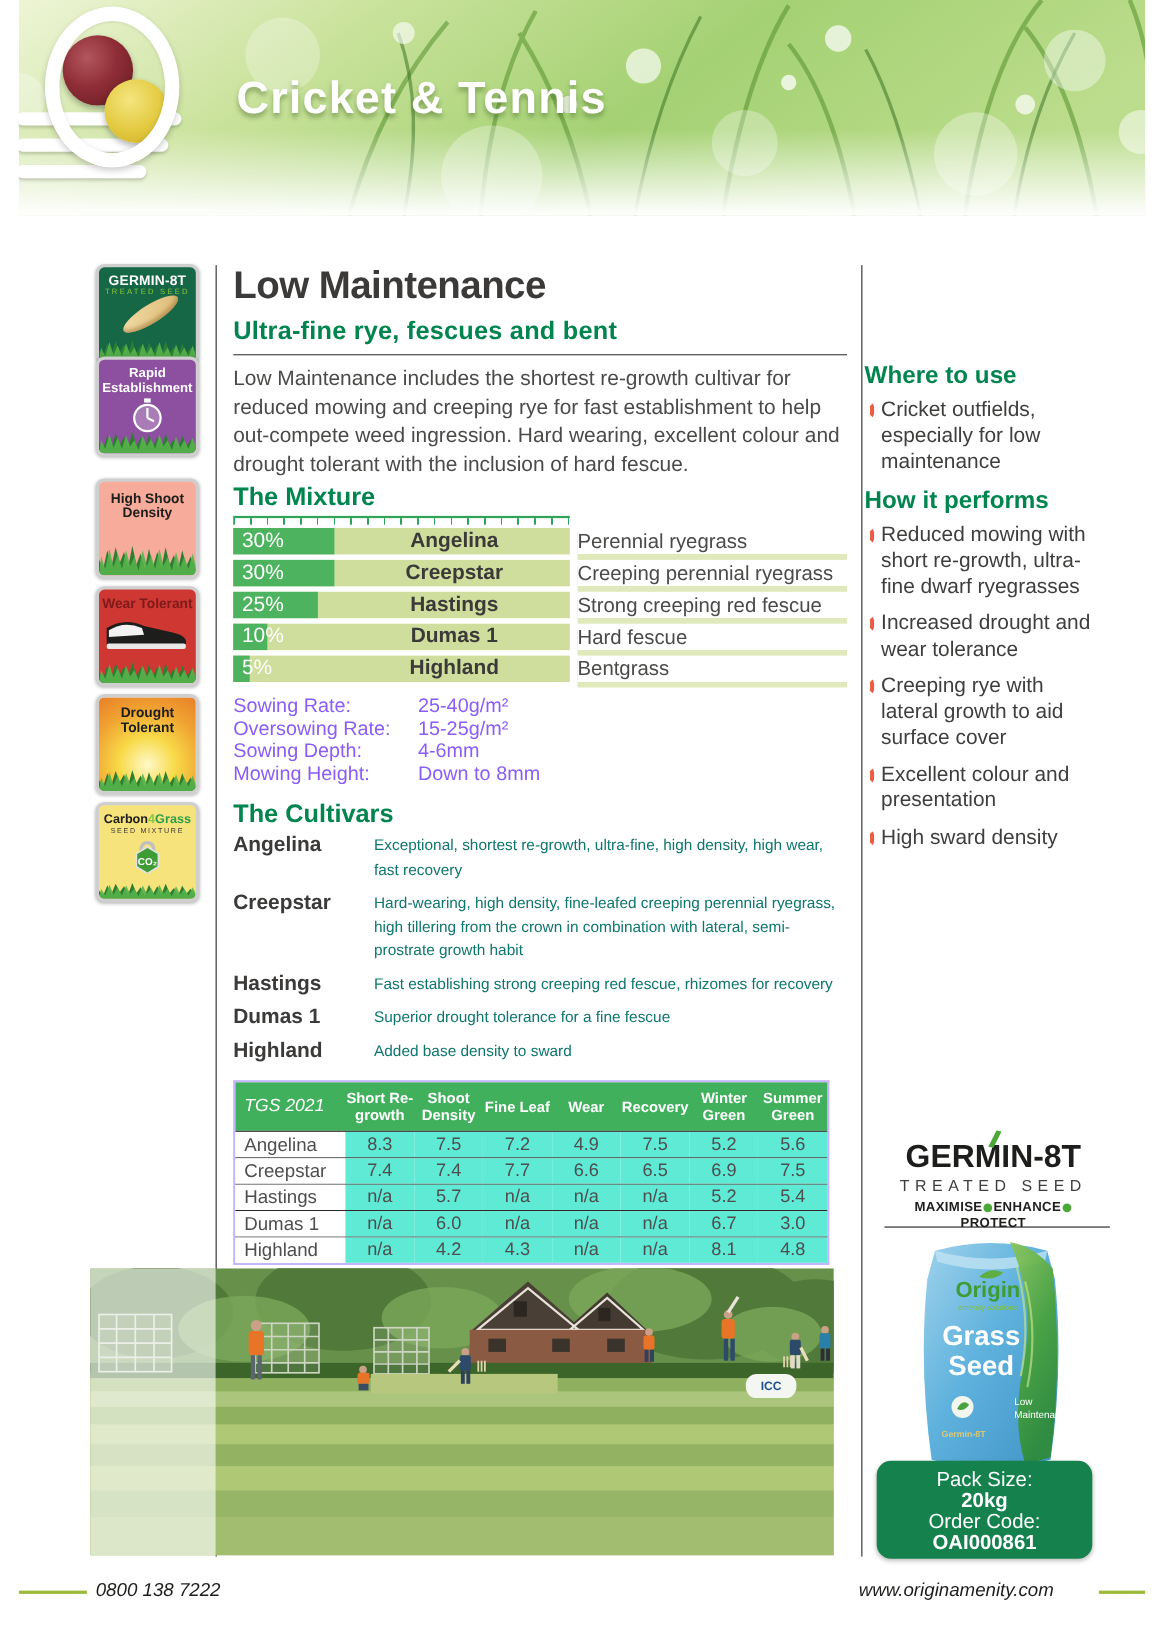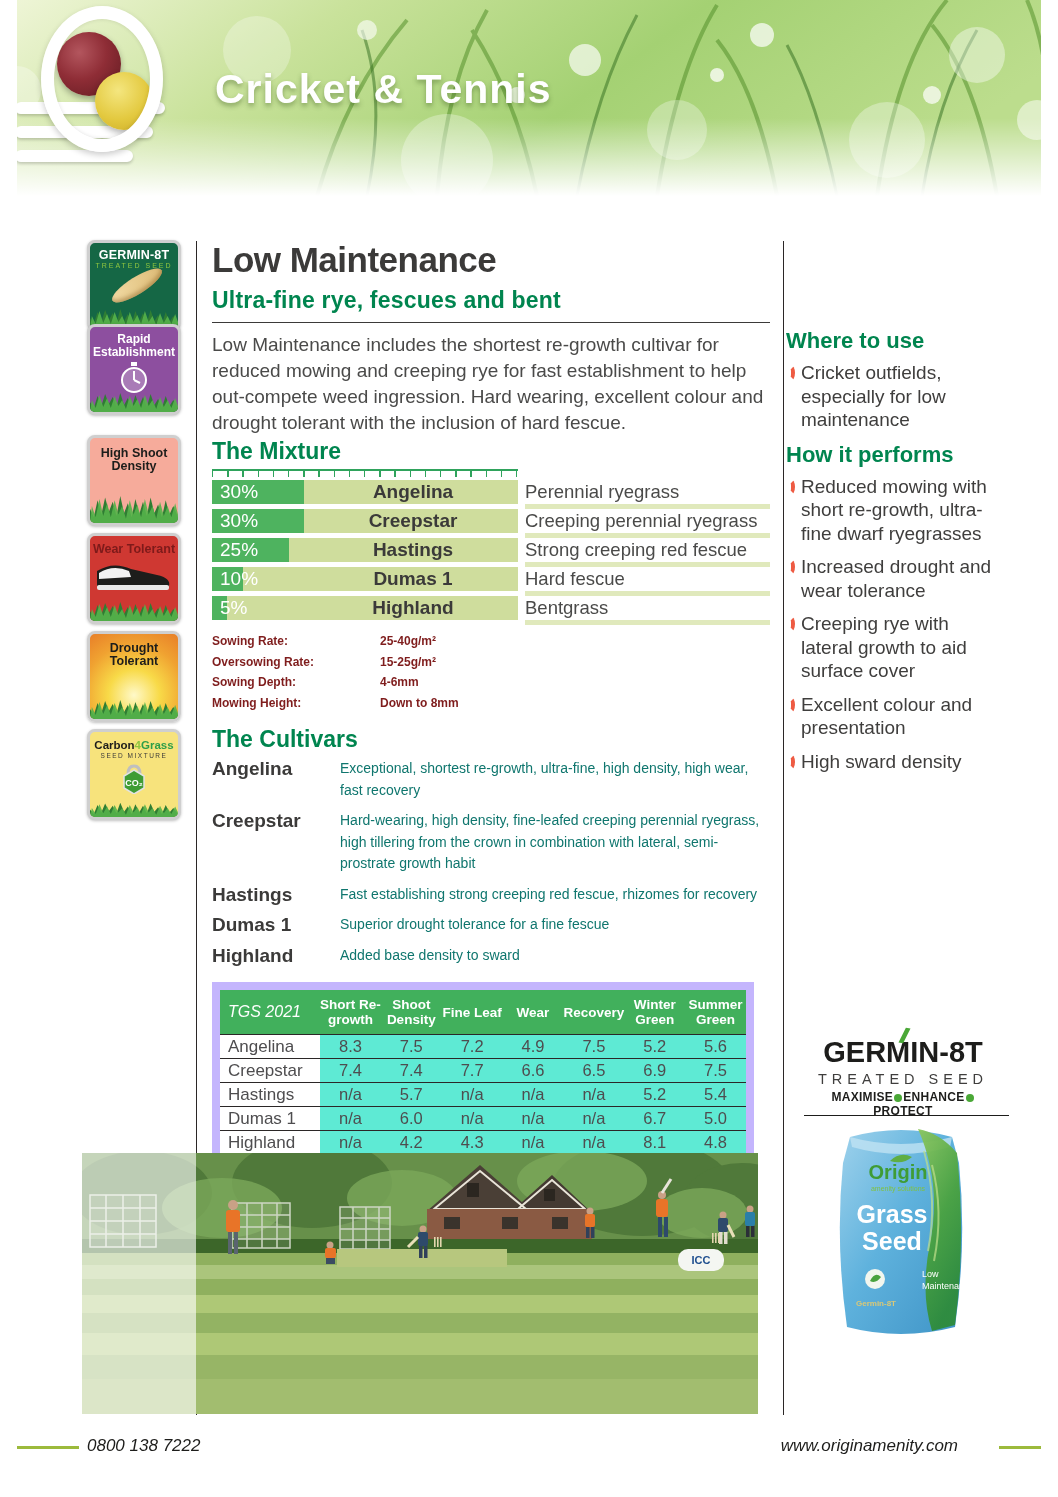--- a/index.html
+++ b/index.html
@@ -65,30 +65,30 @@
   .mix-row { display:flex; height:24px; margin-bottom:5px; }
   .mix-bar { position:relative; width:306px; background:#cfdd9d; flex-shrink:0; }
   .mix-fill { position:absolute; left:0; top:0; bottom:0; background:#4eb35f; }
   .mix-pct { position:absolute; left:8px; top:0; line-height:24px; font-size:19px; color:#ffffff; }
   .mix-name { position:absolute; left:96px; right:0; top:0; line-height:24px; text-align:center;
     font-size:19px; font-weight:bold; color:#3b3a39; }
   .mix-desc { margin-left:7px; flex:1; line-height:24px; font-size:18.5px; color:#4a4a49;
     white-space:nowrap; box-shadow:0 5px 0 #e0e9bc; }
 
   .sow { position:absolute; top:631px; width:400px; }
-  .sow-row { display:flex; line-height:20.5px; font-size:12px; color:#7f1d1d;font-weight:bold; }
+  .sow-row { display:flex; line-height:20.5px; font-size:18px; color:#8b5cf6; }
   .sow-row .sl { width:168px; flex-shrink:0; }
 
   .cults { position:absolute; top:758px; width:558px; }
   .cult-row { display:flex; margin-bottom:9px; }
   .cult-row .cn { width:128px; flex-shrink:0; font-size:19px; font-weight:bold; color:#3b3a39; line-height:21.5px; }
   .cult-row .cd { flex:1; font-size:14px; color:#0f766e; line-height:21.5px; }
 
   
-  .tgs { position:absolute; top:982px; width:542px; border:8px solid #c4b5fd; }
+  .tgs { position:absolute; top:982px; width:542px; border:2px solid #c4b5fd; }
   .tgs-head { display:grid; grid-template-columns:100px repeat(7,1fr); background:#41b05c; color:#ffffff;
     height:44px; align-items:center; }
   .tgs-head .tc { text-align:center; font-size:13.5px; line-height:15px; font-weight:bold; }
   .tgs-head .tt { font-style:italic; font-size:16px; padding-left:8px; text-align:left; font-weight:normal; }
   .tgs-row { display:grid; grid-template-columns:100px repeat(7,1fr); border-top:1px solid #2b2727; height:24px; }
   .tgs-row .rn { background:#ffffff; padding-left:8px; font-size:17px; line-height:23px; color:#4e4d4f; }
   .tgs-row .rv { background:#5eead4; text-align:center; font-size:16.5px; line-height:23px; color:#4e4d4f; }
 
   
   .photo { position:absolute; left:65px; top:1153px; width:676px; height:261px; }
@@ -395,21 +395,21 @@
         <div class="rv">5.4</div>
       </div>
       <div class="tgs-row">
         <div class="rn">Dumas 1</div>
         <div class="rv">n/a</div>
         <div class="rv">6.0</div>
         <div class="rv">n/a</div>
         <div class="rv">n/a</div>
         <div class="rv">n/a</div>
         <div class="rv">6.7</div>
-        <div class="rv">5.0</div>
+        <div class="rv">3.0</div>
       </div>
       <div class="tgs-row">
         <div class="rn">Highland</div>
         <div class="rv">n/a</div>
         <div class="rv">4.2</div>
         <div class="rv">4.3</div>
         <div class="rv">n/a</div>
         <div class="rv">n/a</div>
         <div class="rv">8.1</div>
         <div class="rv">4.8</div>
@@ -592,19 +592,25 @@
     <text x="78" y="70" text-anchor="middle" font-size="7" fill="#7fc143" font-family="Liberation Sans, sans-serif">amenity solutions</text>
     <text x="72" y="102" text-anchor="middle" font-size="25" font-weight="bold" fill="#ffffff" font-family="Liberation Sans, sans-serif">Grass</text>
     <text x="72" y="129" text-anchor="middle" font-size="25" font-weight="bold" fill="#ffffff" font-family="Liberation Sans, sans-serif">Seed</text>
     <text x="102" y="156" font-size="9" fill="#ffffff" font-family="Liberation Sans, sans-serif">Low</text>
     <text x="102" y="168" font-size="9" fill="#ffffff" font-family="Liberation Sans, sans-serif">Maintenance</text>
     <circle cx="55" cy="158" r="10" fill="#f2f6ee"></circle>
       <path d="M50,160 Q55,150 61,156 Q56,163 50,160 Z" fill="#4aa23f"></path>
     <text x="56" y="185" text-anchor="middle" font-size="8" font-weight="bold" fill="#d8c878" font-family="Liberation Sans, sans-serif">Germin-8T</text>
   </svg>
 
+  <div class="packbox">
+    <div>Pack Size:</div>
+    <div class="strong">20kg</div>
+    <div>Order Code:</div>
+    <div class="strong">OAI000861</div>
+  </div>
 
   <div class="f-line" style="left:0; width:62px;"></div>
   <div class="f-phone">0800 138 7222</div>
   <div class="f-web">www.originamenity.com</div>
   <div class="f-line" style="left:982px; width:76px;"></div>
 
 </div>
 
 </body></html>

